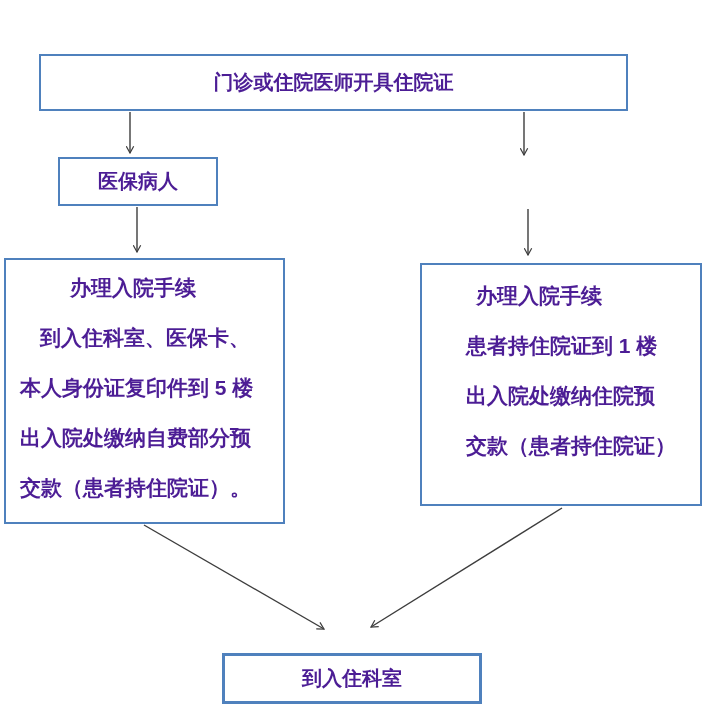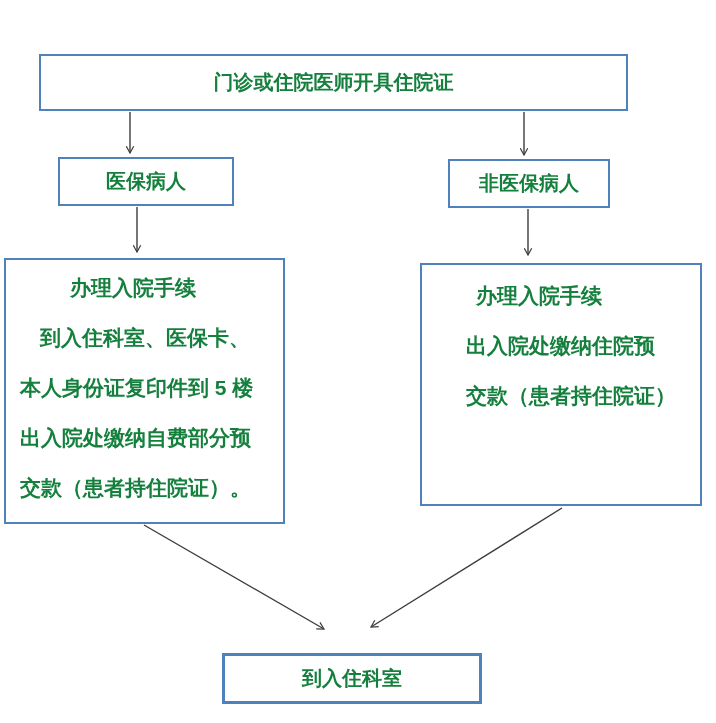--- a/index.html
+++ b/index.html
@@ -7,21 +7,21 @@
     padding: 0;
     background: #ffffff;
   }
   .canvas {
     position: relative;
     width: 716px;
     height: 723px;
     background: #ffffff;
     font-family: "Liberation Sans", "DejaVu Sans", sans-serif;
     font-weight: bold;
-    color: #15803d;
+    color: #4c1d95;
     overflow: hidden;
   }
   .arrow-layer {
     position: absolute;
     left: 0; top: 0;
     width: 716px; height: 723px;
     pointer-events: none;
   }
   .box {
     position: absolute;
@@ -29,21 +29,21 @@
     border: 2px solid #4f81bd;
     background: #ffffff;
   }
   .box.center {
     display: flex;
     align-items: center;
     justify-content: center;
     text-align: center;
   }
   #node-start   { left: 39px;  top: 54px;  width: 589px; height: 57px; font-size: 20px; }
-  #node-insured { left: 58px;  top: 157px; width: 176px; height: 49px; font-size: 20px; }
+  #node-insured { left: 58px;  top: 157px; width: 160px; height: 49px; font-size: 20px; }
   #node-uninsured { left: 448px; top: 159px; width: 162px; height: 49px; font-size: 20px; }
   #node-insured-proc { left: 4px; top: 258px; width: 281px; height: 266px; font-size: 21px; padding: 3px 4px 0 14px; }
   #node-uninsured-proc { left: 420px; top: 263px; width: 282px; height: 243px; font-size: 21px; padding: 6px 0 0 44px; }
   #node-end { left: 222px; top: 653px; width: 260px; height: 51px; font-size: 20px; border-width: 3px; justify-content: center; }
   .proc-line {
     line-height: 50px;
     white-space: nowrap;
   }
   #node-insured-proc .proc-title { margin-left: 50px; }
   #node-insured-proc .first-body { padding-left: 20px; }
@@ -68,34 +68,32 @@
     <line x1="562" y1="508" x2="371" y2="627" stroke="#3d3d3d" stroke-width="1.4" marker-end="url(#openArrow)"></line>
   </svg>
 
   <div class="box center" id="node-start">
     <span>门诊或住院医师开具住院证</span>
   </div>
 
   <div class="box center" id="node-insured">
     <span>医保病人</span>
   </div>
-  <div class="box center" id="node-uninsured">
-    <span>非医保病人</span>
-  </div>
 
   <div class="box" id="node-insured-proc">
     <div class="proc-line proc-title">办理入院手续</div>
     <div class="proc-line first-body">到入住科室、医保卡、</div>
     <div class="proc-line">本人身份证复印件到 5 楼</div>
     <div class="proc-line">出入院处缴纳自费部分预</div>
     <div class="proc-line">交款（患者持住院证）。</div>
   </div>
 
   <div class="box" id="node-uninsured-proc">
     <div class="proc-line proc-title">办理入院手续</div>
+    <div class="proc-line">患者持住院证到 1 楼</div>
     <div class="proc-line">出入院处缴纳住院预</div>
     <div class="proc-line">交款（患者持住院证）</div>
   </div>
 
   <div class="box center" id="node-end">
     <span>到入住科室</span>
   </div>
 
 </div>
 

